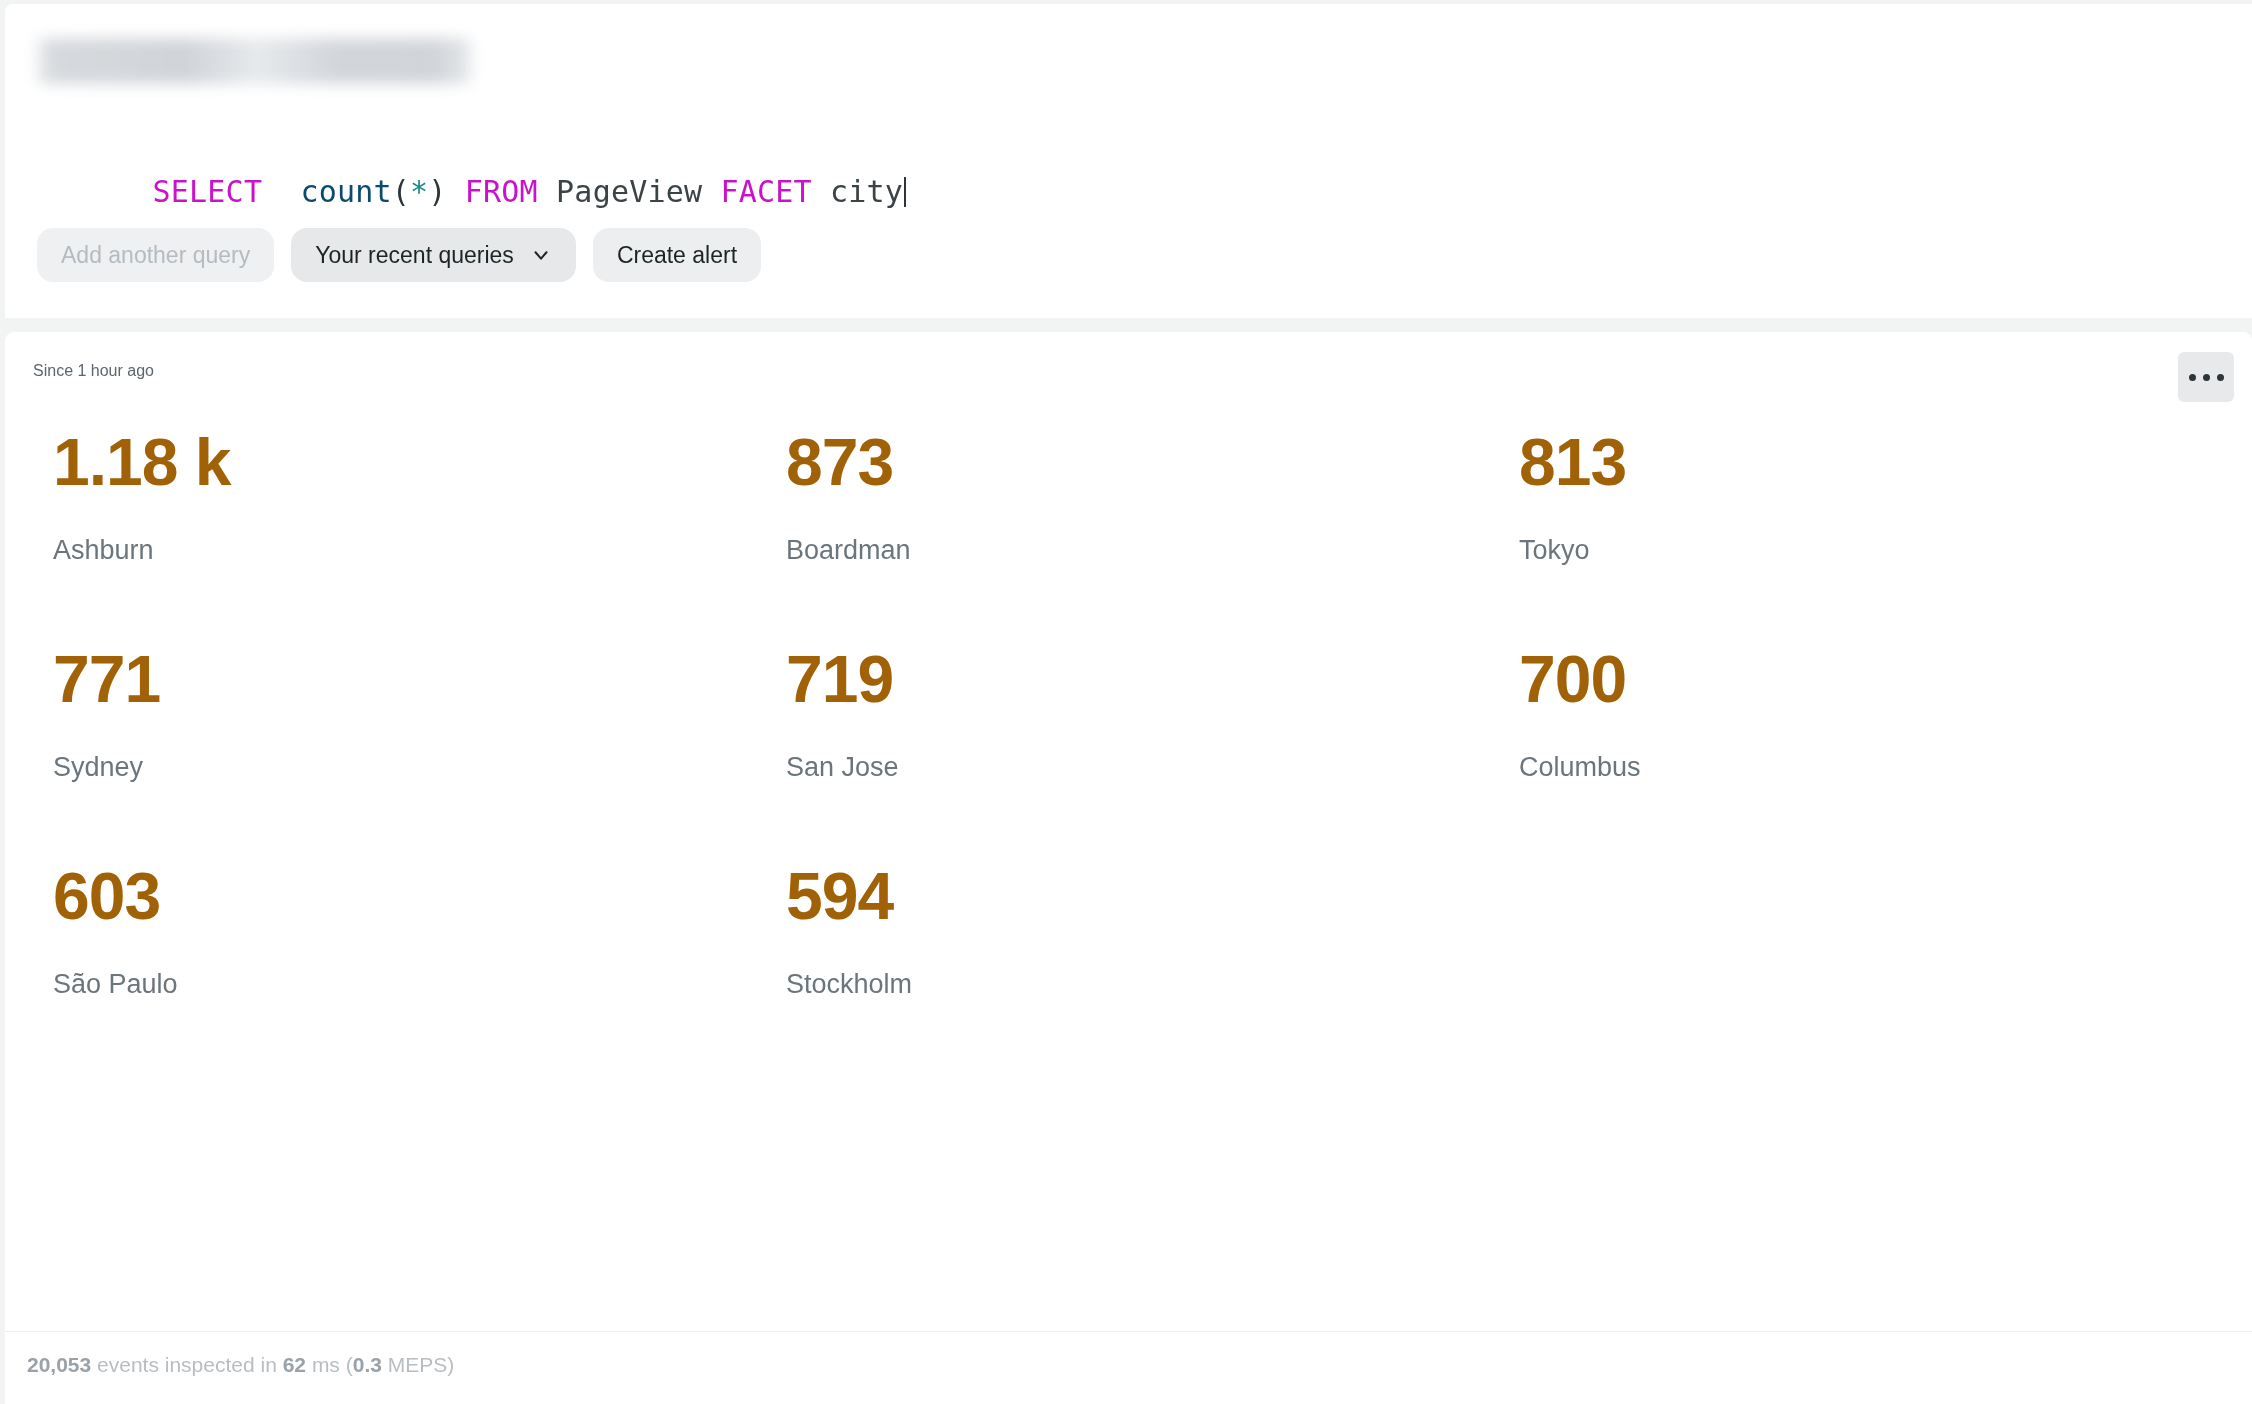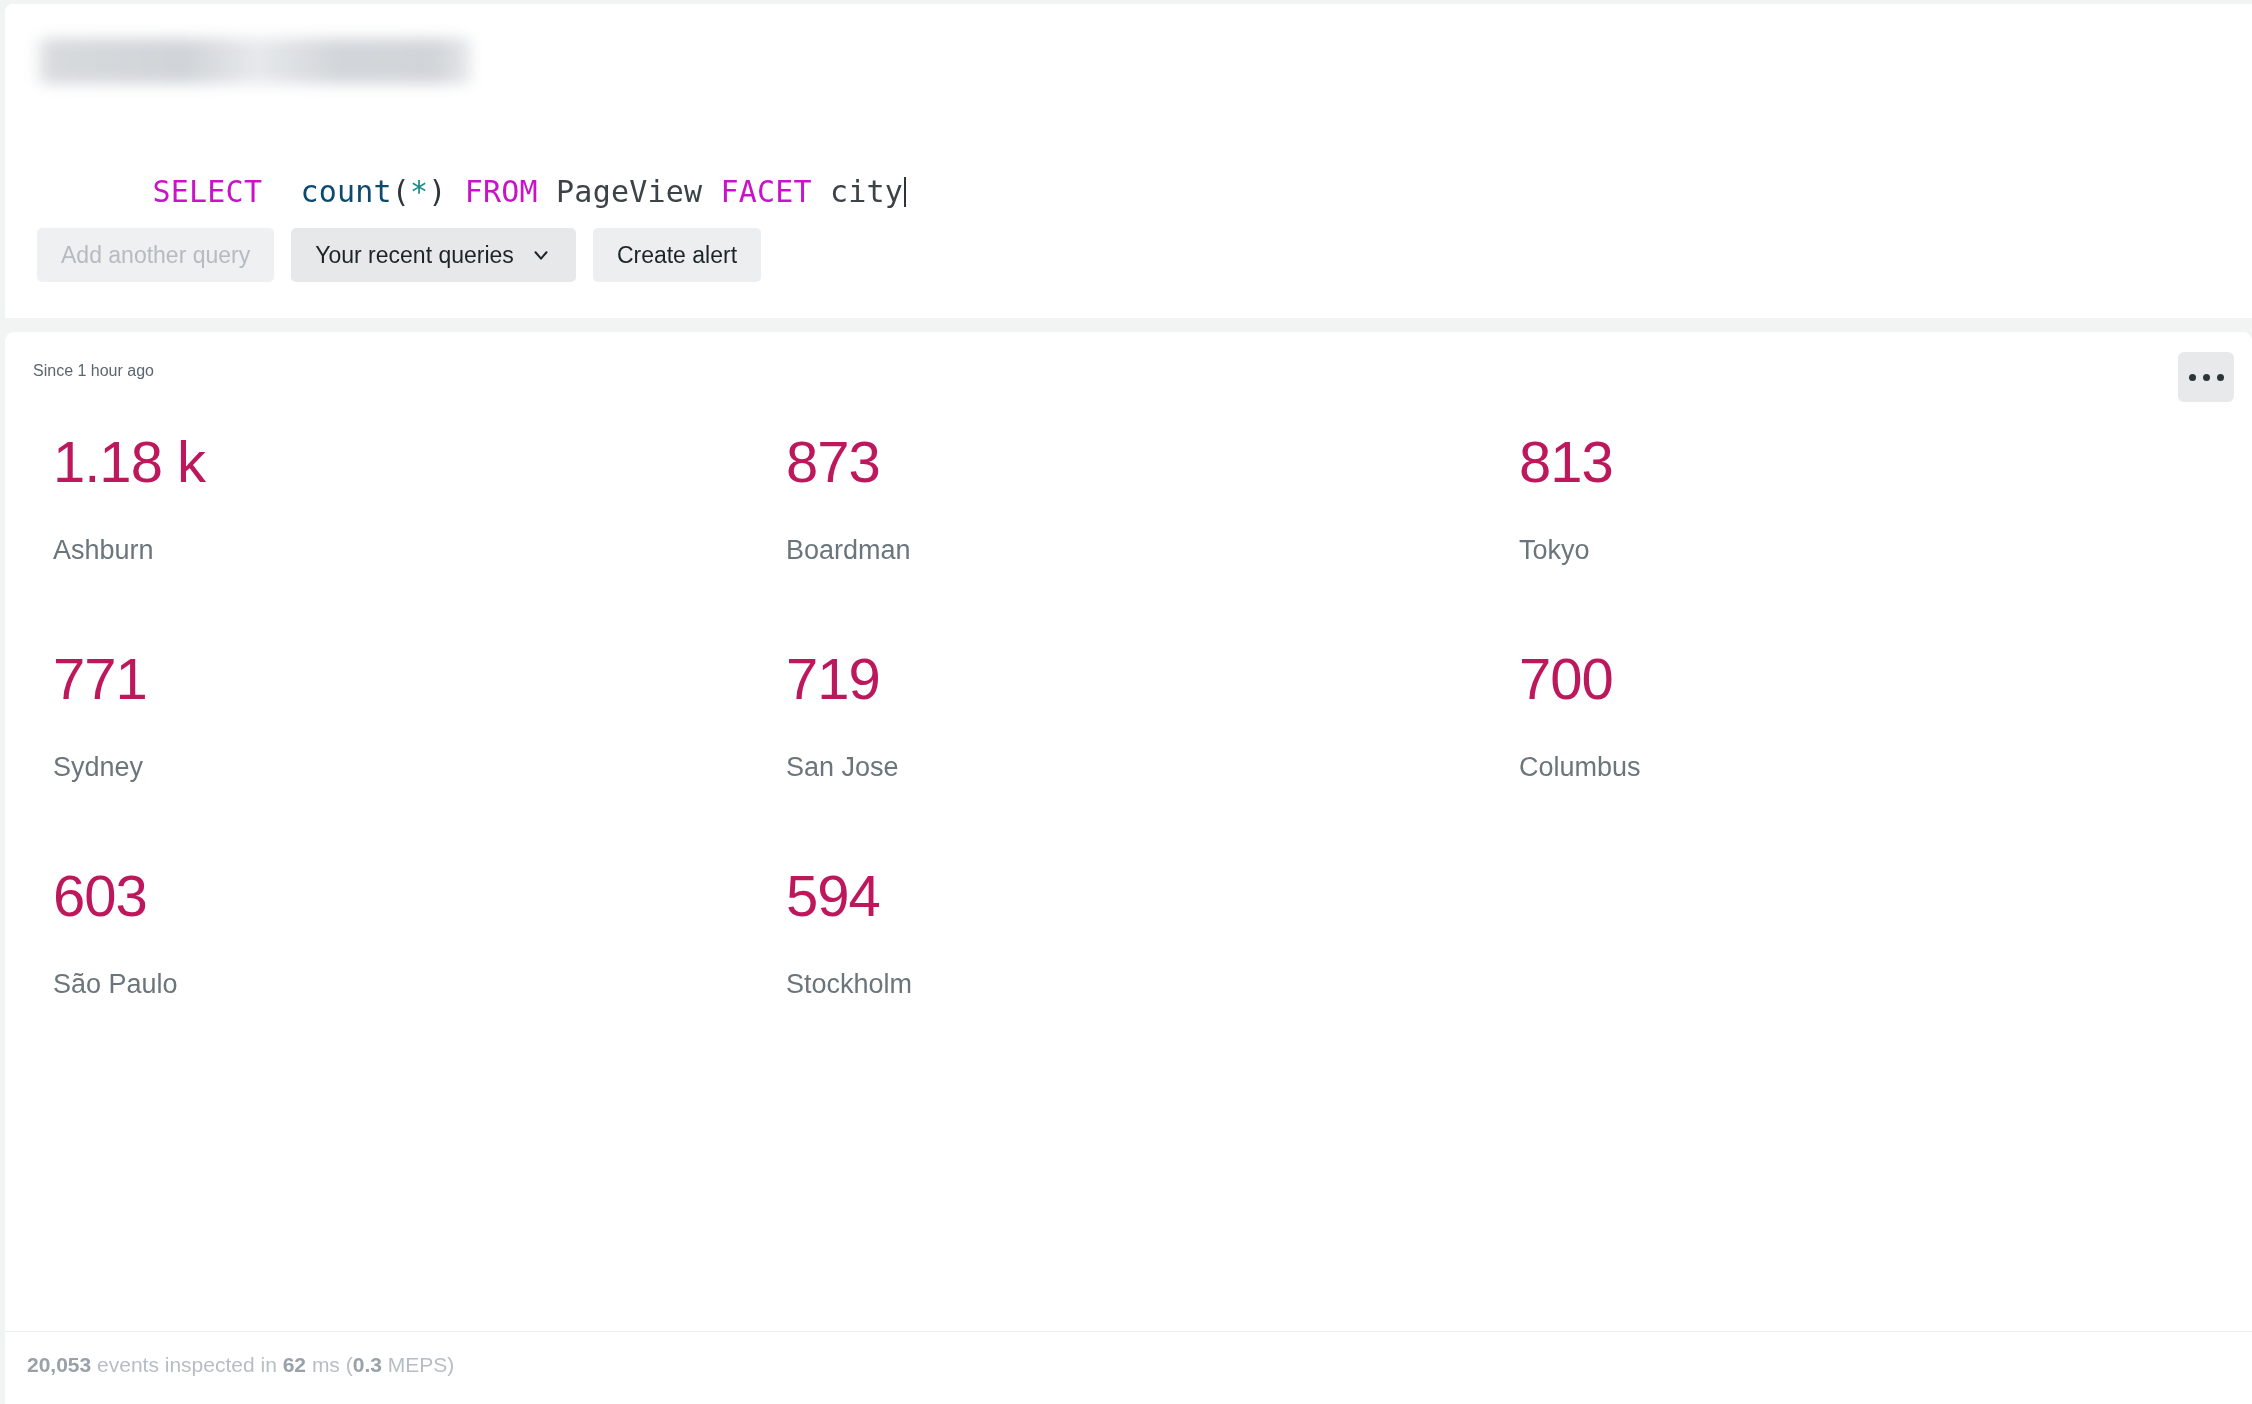--- a/index.html
+++ b/index.html
@@ -79,21 +79,21 @@
     position: absolute;
     left: 32px;
     top: 224px;
     display: flex;
     gap: 17px;
   }
   .btn {
     height: 54px;
     padding: 0 24px;
     border: none;
-    border-radius: 5px;
+    border-radius: 16px;
     background: #eceef0;
     color: #1d2426;
     font-family: "Liberation Sans", sans-serif;
     font-size: 23px;
     line-height: 54px;
     cursor: pointer;
     display: flex;
     align-items: center;
     white-space: nowrap;
   }
@@ -166,23 +166,23 @@
     row-gap: 0;
     padding-left: 48px;
     box-sizing: border-box;
   }
   .facet-cell {
     height: 217px;
     padding-top: 0;
     box-sizing: border-box;
   }
   .facet-value {
-    font-size: 58px;
-    font-weight: 400;
-    color: #be185d;
+    font-size: 66px;
+    font-weight: 700;
+    color: #a16207;
     line-height: 116px;
     letter-spacing: -1px;
     white-space: nowrap;
   }
   .facet-label {
     font-size: 27px;
     color: #6b757c;
     line-height: 40px;
     margin-top: 10px;
     white-space: nowrap;

